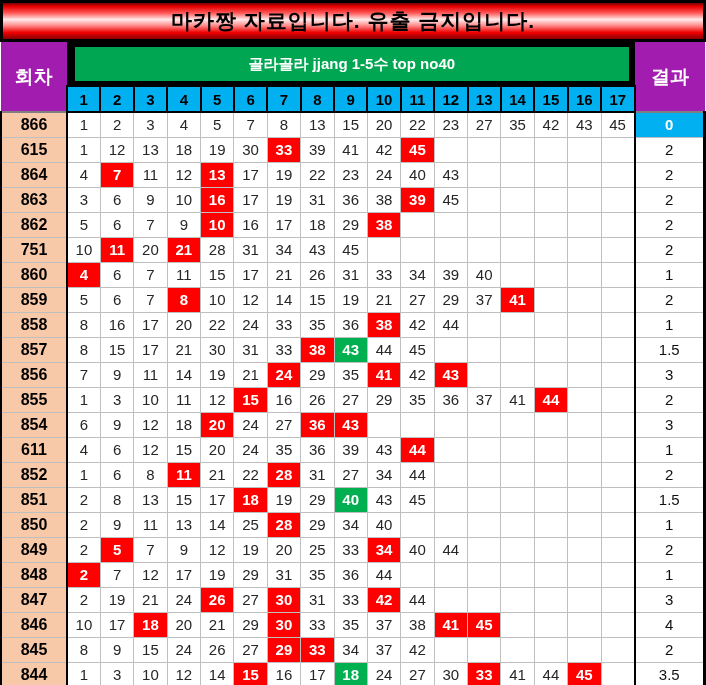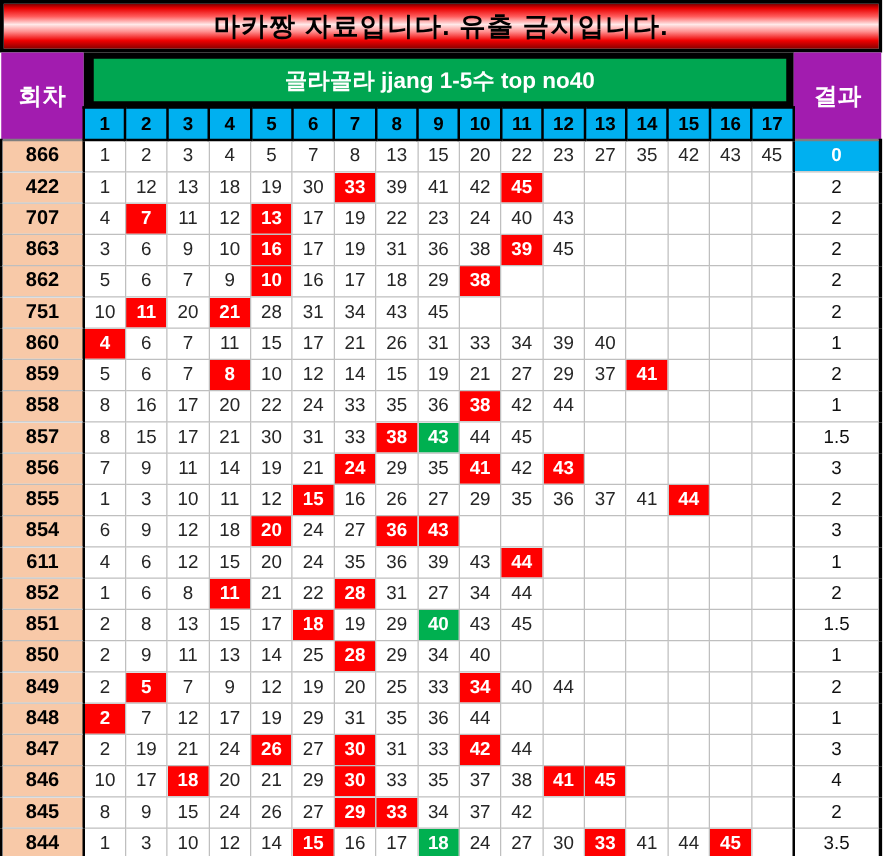--- a/index.html
+++ b/index.html
@@ -27,21 +27,21 @@
   
   table{border-collapse:collapse;table-layout:fixed;width:706px;}
   col.c-round{width:66px;}
   col.c-result{width:70px;}
   thead th{padding:0;}
   .hdr-black{
     background:#a21caf;color:#fff;font-size:19px;font-weight:bold;text-align:center;
   }
   .title-cell{background:#000;padding:0;}
   .green-banner{
-    background:var(--green-banner);color:#fff;font-weight:bold;font-size:18px;
+    background:var(--green-banner);color:#fff;font-weight:bold;font-size:15px;
     margin:5px 6px 4px 8px;height:34px;line-height:34px;text-align:center;
   }
   tr.hdr-top{height:44px;}
   tr.hdr-cols{height:26px;}
   th.col-num{
     background:var(--blue);color:#000;font-size:15px;font-weight:bold;
     border:2px solid #000;text-align:center;
   }
   tbody tr{height:25px;}
   td{
@@ -121,42 +121,42 @@
           <td class="num">22</td>
           <td class="num">23</td>
           <td class="num">27</td>
           <td class="num">35</td>
           <td class="num">42</td>
           <td class="num">43</td>
           <td class="num">45</td>
           <td class="result blue">0</td>
         </tr>
         <tr>
-          <td class="round">422</td>
+          <td class="round">615</td>
           <td class="num">1</td>
           <td class="num">12</td>
           <td class="num">13</td>
           <td class="num">18</td>
           <td class="num">19</td>
           <td class="num">30</td>
           <td class="num red">33</td>
           <td class="num">39</td>
           <td class="num">41</td>
           <td class="num">42</td>
           <td class="num red">45</td>
           <td class="num"></td>
           <td class="num"></td>
           <td class="num"></td>
           <td class="num"></td>
           <td class="num"></td>
           <td class="num"></td>
           <td class="result">2</td>
         </tr>
         <tr>
-          <td class="round">707</td>
+          <td class="round">864</td>
           <td class="num">4</td>
           <td class="num red">7</td>
           <td class="num">11</td>
           <td class="num">12</td>
           <td class="num red">13</td>
           <td class="num">17</td>
           <td class="num">19</td>
           <td class="num">22</td>
           <td class="num">23</td>
           <td class="num">24</td>

